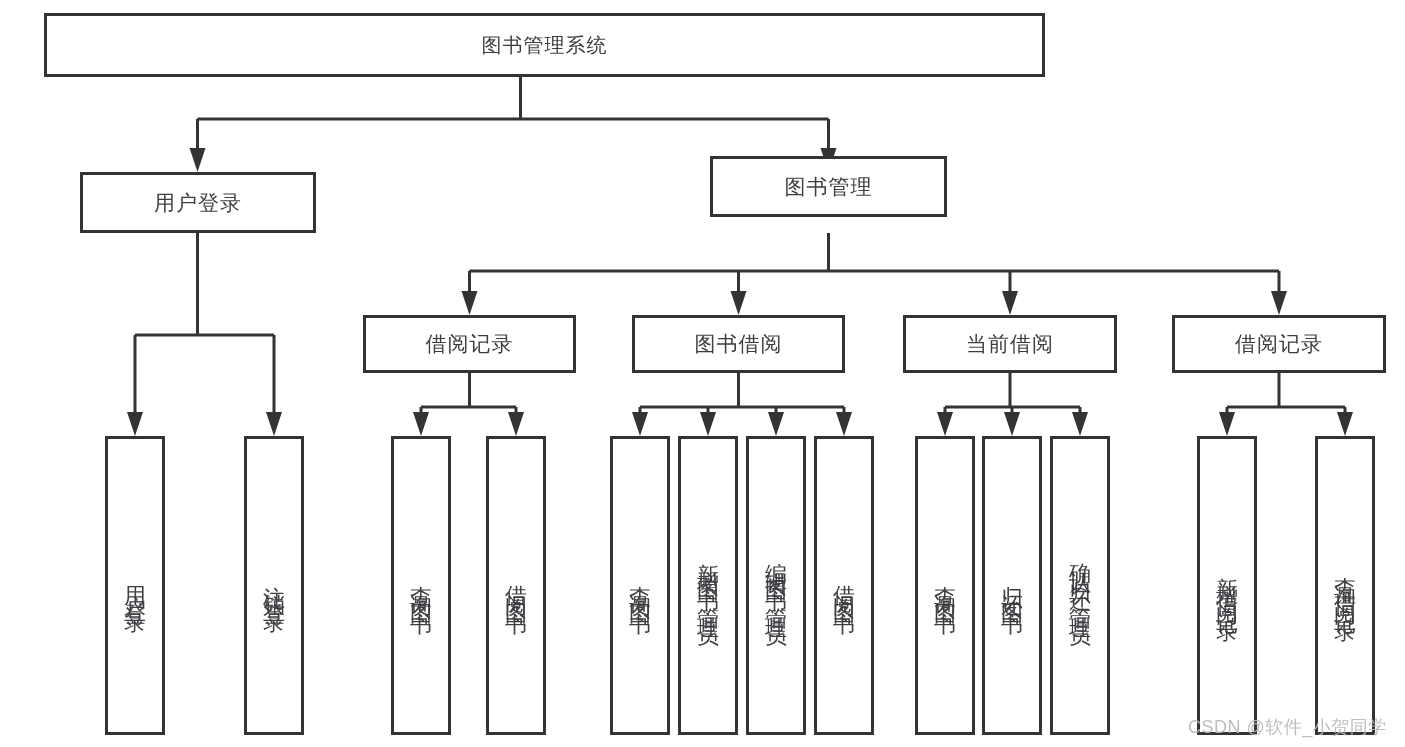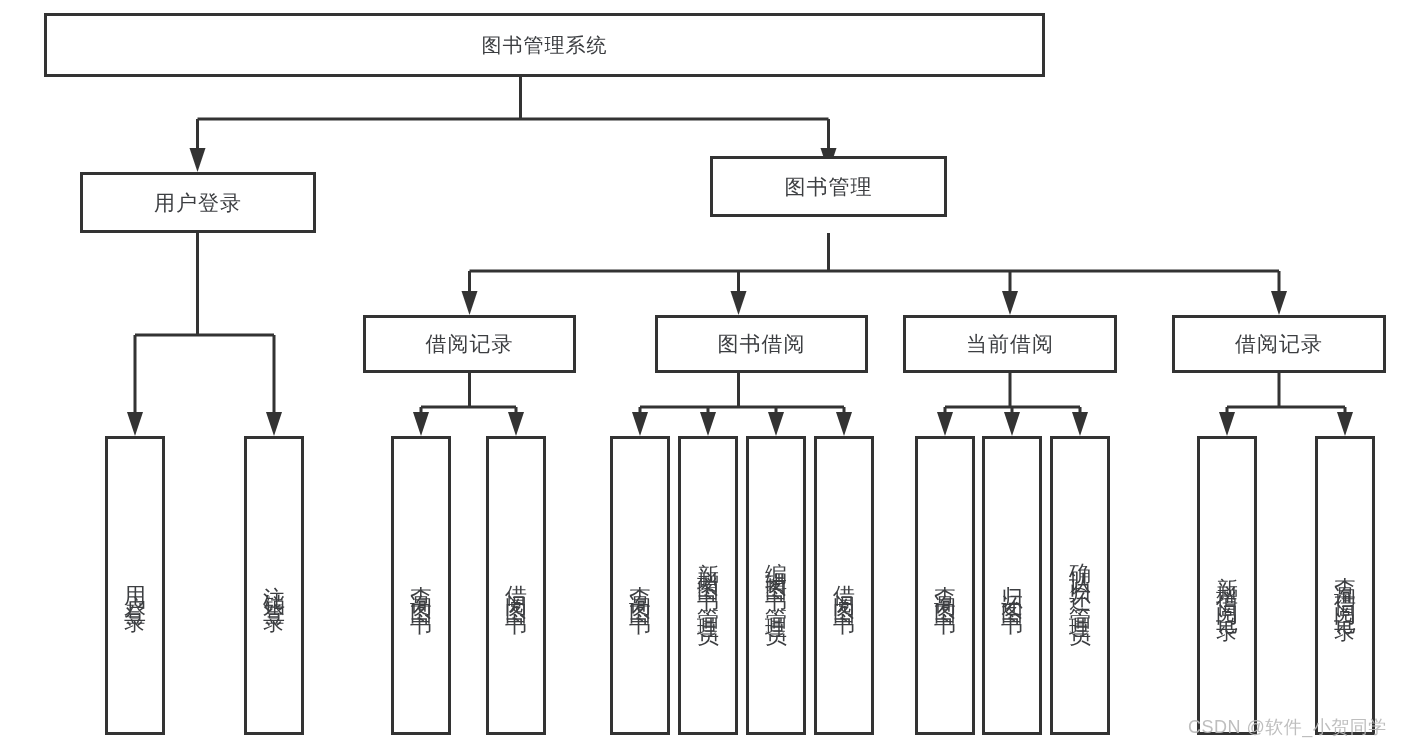--- a/index.html
+++ b/index.html
@@ -29,21 +29,21 @@
     letter-spacing:9px;
     line-height:1;
   }
   .root-box{left:20px;top:13px;width:1001px;height:64px;font-size:20px;margin-left:24px;}
   
   .n-user-login{left:80px;top:172px;width:236px;height:61px;}
   .n-book-mgmt{left:710px;top:156px;width:237px;height:61px;}
   
   .l3{top:315px;height:58px;}
   .n-newbook{left:363px;width:213px;}
-  .n-borrow{left:632px;width:213px;margin-left:23px;}
+  .n-borrow{left:632px;width:213px;}
   .n-current{left:903px;width:214px;}
   .n-record{left:1172px;width:214px;}
   
   .leaf{top:436px;height:299px;width:60px;}
   .lf1{left:105px;} .lf2{left:244px;}
   .lf3{left:391px;} .lf4{left:486px;}
   .lf5{left:610px;} .lf6{left:678px;} .lf7{left:746px;} .lf8{left:814px;}
   .lf9{left:915px;} .lf10{left:982px;} .lf11{left:1050px;}
   .lf12{left:1197px;} .lf13{left:1315px;}
   svg.connectors{

